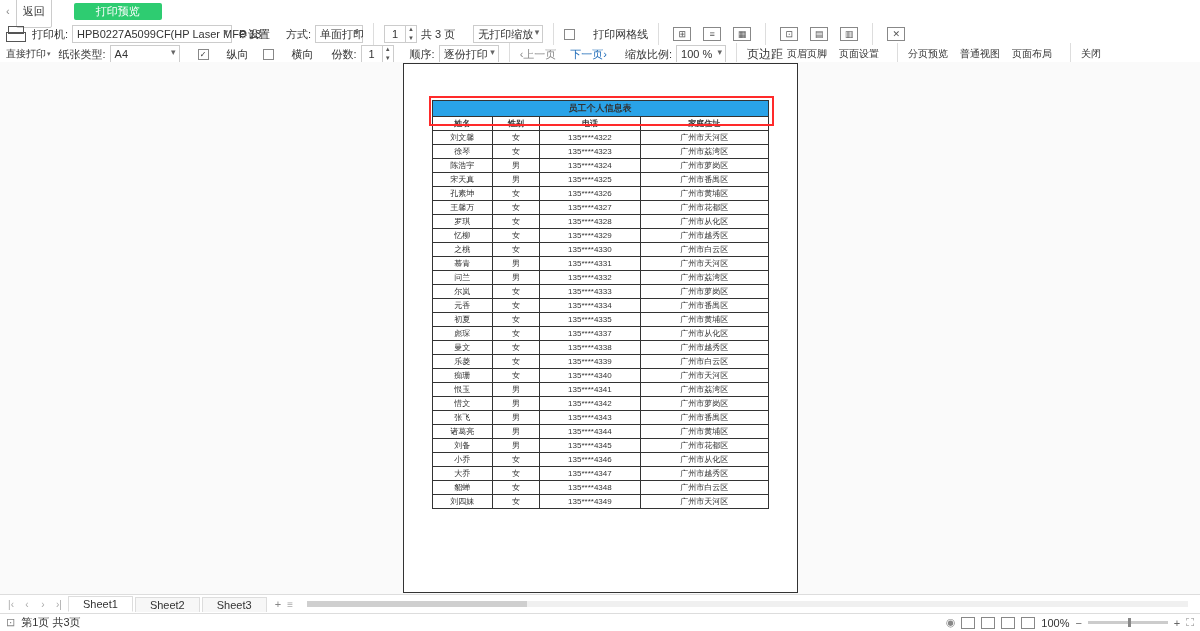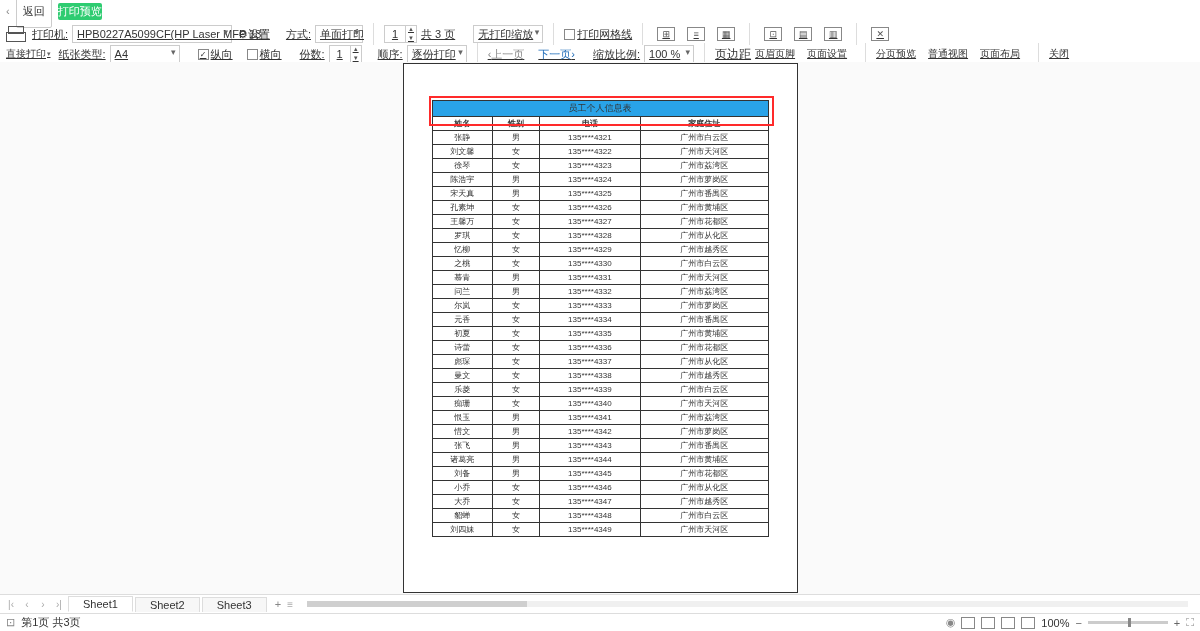--- a/index.html
+++ b/index.html
@@ -2,53 +2,53 @@
 <html><head>
 <meta charset="utf-8">
 <style>
 * { box-sizing: border-box; margin: 0; padding: 0; }
 body { font-family: "Microsoft YaHei", Arial, sans-serif; font-size: 11px; background: #fff; color: #333; width: 1200px; height: 631px; overflow: hidden; position: relative; }
 
 
 .topbar { height: 22px; display: flex; align-items: center; padding-left: 6px; gap: 6px; }
 .back-chevron { color: #888; cursor: pointer; }
 .return-btn { padding: 8px 6px; background: #fff; border: 1px solid #ccc; border-radius: 2px; cursor: pointer; font-size: 11px; }
-.badge-green { background: #2ecc71; color: #fff; padding: 1px 0; border-radius: 2px; font-size: 11px; }
-
-
-.toolbar { border-bottom: 6px solid #22c55e; padding: 2px 6px 4px 6px; text-decoration: underline; }
+.badge-green { background: #2ecc71; color: #fff; padding: 1px 22px; border-radius: 2px; font-size: 11px; margin-left: 16px; }
+
+
+.toolbar { border-bottom: 6px solid #22c55e; padding: 2px 6px 4px 6px; }
 .tool-row { display: flex; align-items: center; height: 20px; gap: 4px; }
 .tool-row > * { display: flex; align-items: center; }
 .label { font-size: 11px; color: #333; white-space: nowrap; }
 .dropdown { border: 1px solid #ccc; background: #fff; height: 18px; padding: 0 16px 0 4px; font-size: 11px; position: relative; white-space: nowrap; }
 .dropdown::after { content: "▾"; position: absolute; right: 3px; top: 1px; font-size: 9px; color: #666; }
 .gear-link { color: #333; cursor: pointer; margin-left: 2px; }
 .sep { width: 1px; height: 22px; background: #ddd; margin: 0 6px; }
 .spinner { display: flex; align-items: center; border: 1px solid #ccc; height: 18px; }
 .spinner .val { width: 20px; text-align: center; font-size: 11px; }
 .spinner .btns { display: flex; flex-direction: column; border-left: 1px solid #ccc; }
 .spinner .btns span { font-size: 6px; line-height: 7px; padding: 1px 2px; cursor: pointer; color: #555; }
-.checkbox { display: flex; align-items: center; gap: 2px; }
+.checkbox { display: flex; align-items: center; gap: 18px; }
 .checkbox .box { width: 11px; height: 11px; border: 1px solid #888; display: inline-flex; align-items: center; justify-content: center; font-size: 8px; }
 .tool-icon-btn { display: flex; flex-direction: column; align-items: center; gap: 1px; cursor: pointer; padding: 0 4px; }
 .tool-icon-btn .ic { width: 18px; height: 14px; border: 1px solid #888; display: flex; align-items: center; justify-content: center; font-size: 9px; color: #555; }
 .small-txt { font-size: 11px; color: #888; }
 .blue-link { color: #1e6bb8; cursor: pointer; }
 
 .printer-icon { width: 18px; height: 16px; position: relative; }
 .printer-icon::before { content: ""; position: absolute; left: 2px; top: 0; width: 14px; height: 6px; border: 1px solid #555; }
 .printer-icon::after { content: ""; position: absolute; left: 0; top: 6px; width: 18px; height: 8px; border: 1px solid #555; }
 
 
 .preview-area { position: absolute; left: 0; right: 0; top: 62px; bottom: 37px; background: #fafafa; display: flex; align-items: center; justify-content: center; }
 .page { background: #fff; border: 1px solid #333; width: 395px; height: 530px; position: relative; padding: 36px 28px; }
 .red-box { position: absolute; left: 25px; top: 32px; width: 345px; height: 30px; border: 2px solid #ff2a2a; pointer-events: none; }
 .data-table { border-collapse: collapse; width: 100%; font-size: 8px; }
 .data-table th, .data-table td { border: 1px solid #333; text-align: center; padding: 1px 0; height: 13px; }
-.data-table .title-row td { background: #29a3e8; font-weight: normal; font-size: 9px; height: 14px; margin-top: 32px; }
+.data-table .title-row td { background: #29a3e8; font-weight: bold; font-size: 9px; height: 14px; margin-top: 32px; }
 .data-table .head-row td { font-weight: bold; }
 
 
 .tab-strip { position: absolute; left: 0; right: 0; bottom: 18px; height: 19px; border-top: 1px solid #ddd; display: flex; align-items: center; padding: 0 4px; gap: 2px; background: #fff; }
 .tab-strip .nav-btn { width: 14px; text-align: center; color: #aaa; cursor: pointer; font-size: 10px; }
 .tab { padding: 1px 14px; border: 1px solid #ddd; border-bottom: none; cursor: pointer; font-size: 11px; background: #f7f7f7; }
 .tab.active { background: #fff; border-bottom: 1px solid #fff; }
 .tab-strip .plus { color: #888; margin-left: 6px; cursor: pointer; }
 .tab-strip .scroll-track { flex: 1; margin: 0 8px; height: 6px; background: #f0f0f0; position: relative; }
 .tab-strip .scroll-thumb { position: absolute; left: 0; width: 220px; height: 6px; background: #cfcfcf; }
@@ -185,26 +185,20 @@
           </tr>
       <tr class="head-row">
         <td style="width:18%">姓名</td>
         <td style="width:14%">性别</td>
         <td style="width:30%">电话</td>
         <td style="width:38%">家庭住址</td>
       </tr>
       </tbody>
         <tbody id="table-body">
           <tr>
-            <td>张静</td>
-            <td>男</td>
-            <td>135****4321</td>
-            <td>广州市白云区</td>
-          </tr>
-          <tr>
             <td>刘文馨</td>
             <td>女</td>
             <td>135****4322</td>
             <td>广州市天河区</td>
           </tr>
           <tr>
             <td>徐琴</td>
             <td>女</td>
             <td>135****4323</td>
             <td>广州市荔湾区</td>
@@ -273,26 +267,20 @@
             <td>元香</td>
             <td>女</td>
             <td>135****4334</td>
             <td>广州市番禺区</td>
           </tr>
           <tr>
             <td>初夏</td>
             <td>女</td>
             <td>135****4335</td>
             <td>广州市黄埔区</td>
-          </tr>
-          <tr>
-            <td>诗蕾</td>
-            <td>女</td>
-            <td>135****4336</td>
-            <td>广州市花都区</td>
           </tr>
           <tr>
             <td>彪琛</td>
             <td>女</td>
             <td>135****4337</td>
             <td>广州市从化区</td>
           </tr>
           <tr>
             <td>曼文</td>
             <td>女</td>

